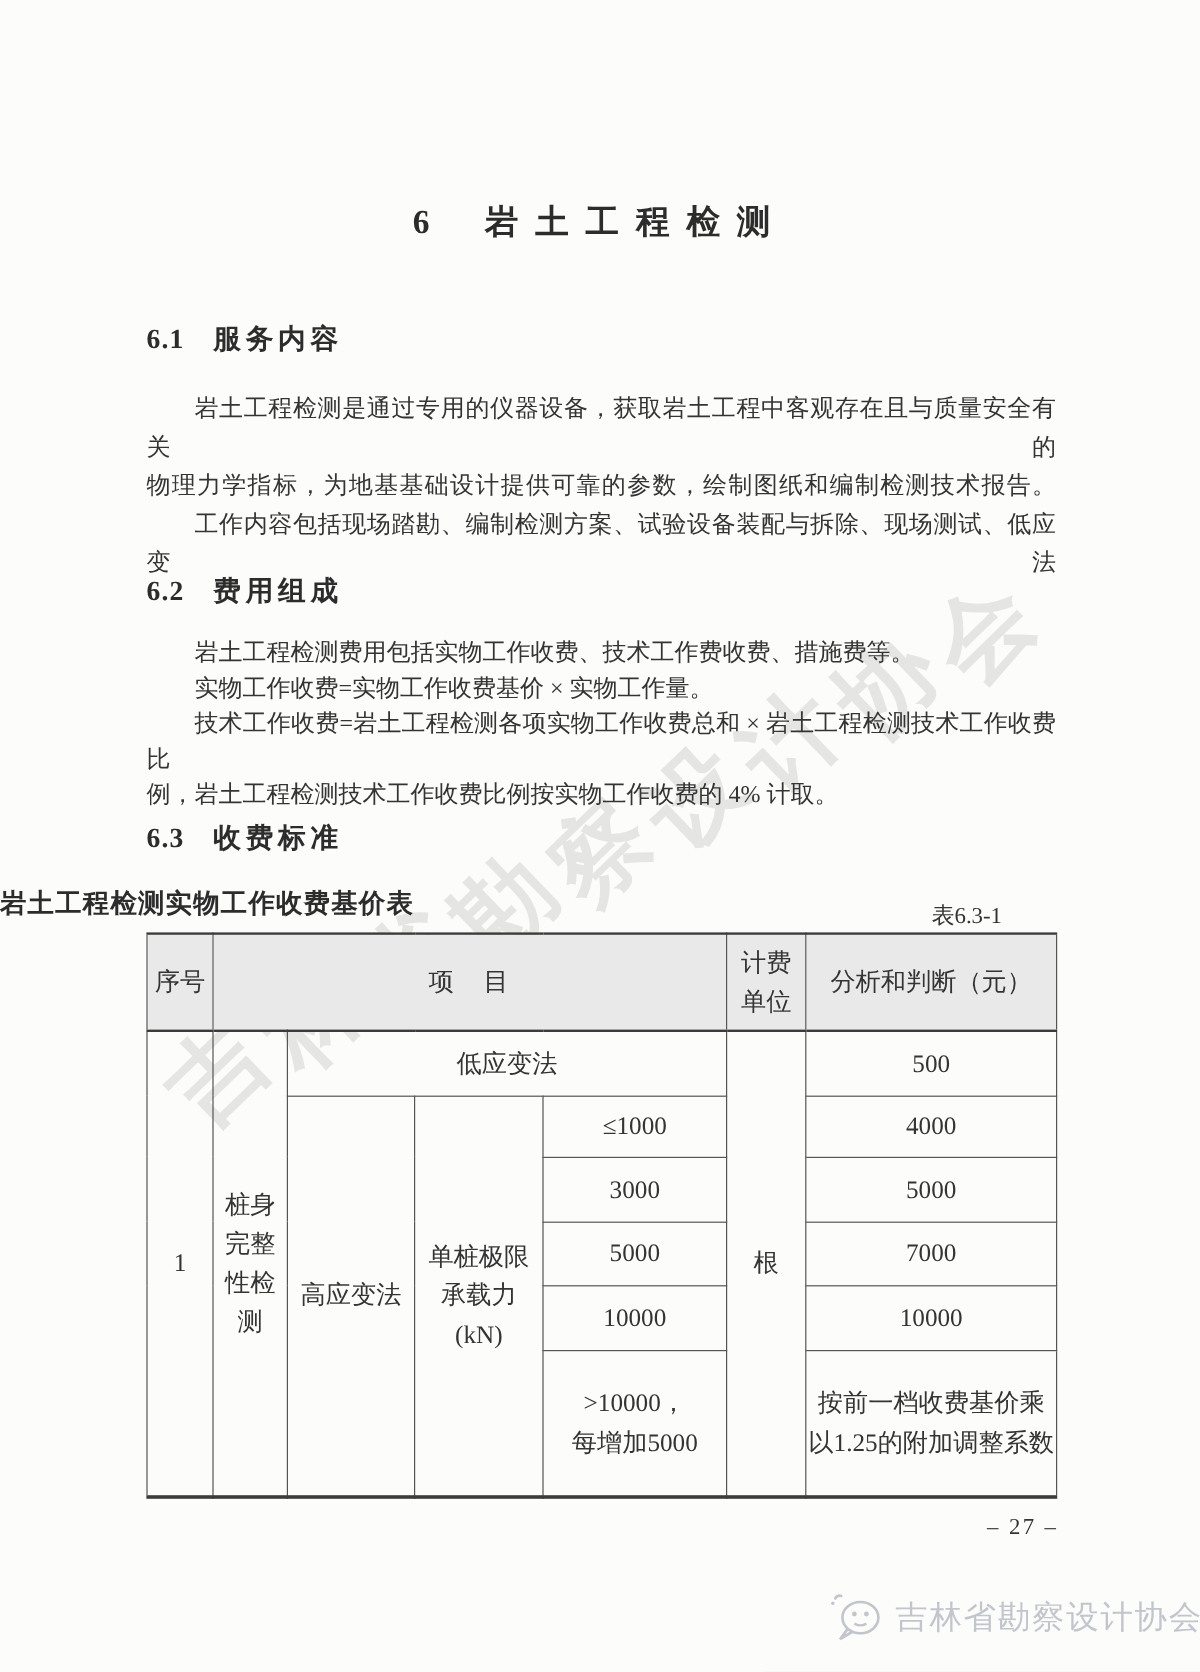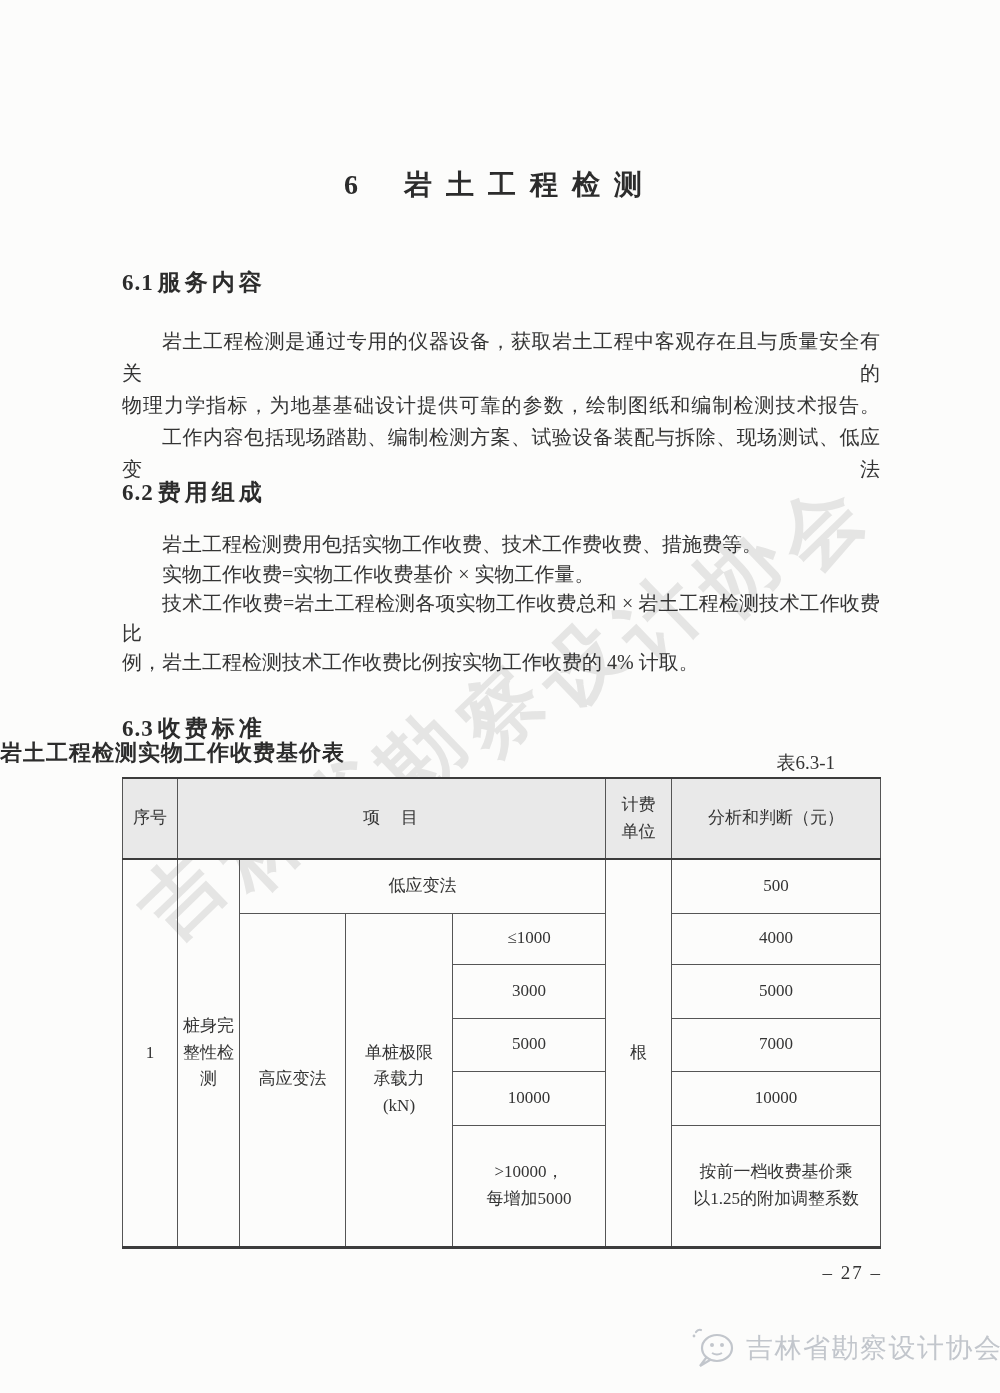--- a/index.html
+++ b/index.html
@@ -26,25 +26,25 @@
   .doc-title{
     position:absolute;top:166px;left:0;width:100%;
     text-align:center;font-size:28px;font-weight:bold;color:#2c2c2c;
   }
   .doc-title .num{margin-right:26px;letter-spacing:0;}
   .doc-title .txt{letter-spacing:14px;margin-left:20px;}
   .sec-head{
     position:absolute;left:122px;
     font-size:23px;font-weight:bold;color:#2c2c2c;white-space:nowrap;
   }
-  .sec-head .no{margin-right:4px;letter-spacing:1px;}
+  .sec-head .no{margin-right:24px;letter-spacing:1px;}
   .sec-head .lbl{letter-spacing:4px;}
   .h61{top:267px;}
   .h62{top:477px;}
-  .h63{top:713px;}
+  .h63{top:683px;}
   .body-block{
     position:absolute;left:122px;width:758px;
     font-size:20px;color:#343434;
   }
   .b61{top:325px;line-height:32px;}
   .b62{top:530px;line-height:29.5px;}
   .line{width:100%;}
   .ind{text-indent:40px;}
   .just{text-align:justify;text-align-last:justify;text-justify:inter-character;}
   
@@ -57,21 +57,21 @@
     position:absolute;top:750px;right:165px;
     font-size:19px;color:#343434;
   }
   
   .fee-table{
     position:absolute;left:122px;top:777px;
     width:758px;z-index:1;
     border-collapse:collapse;table-layout:fixed;
     border-top:2px solid #3c3c3c;
     border-bottom:3px solid #3c3c3c;
-    font-size:17px;color:#343434;
+    font-size:21px;color:#343434;
   }
   .fee-table th,.fee-table td{
     border:1px solid #555;
     text-align:center;vertical-align:middle;
     padding:0;line-height:1.55;
     overflow:hidden;
   }
   .fee-table thead th{
     background:#e9e9e9;
     font-weight:normal;

